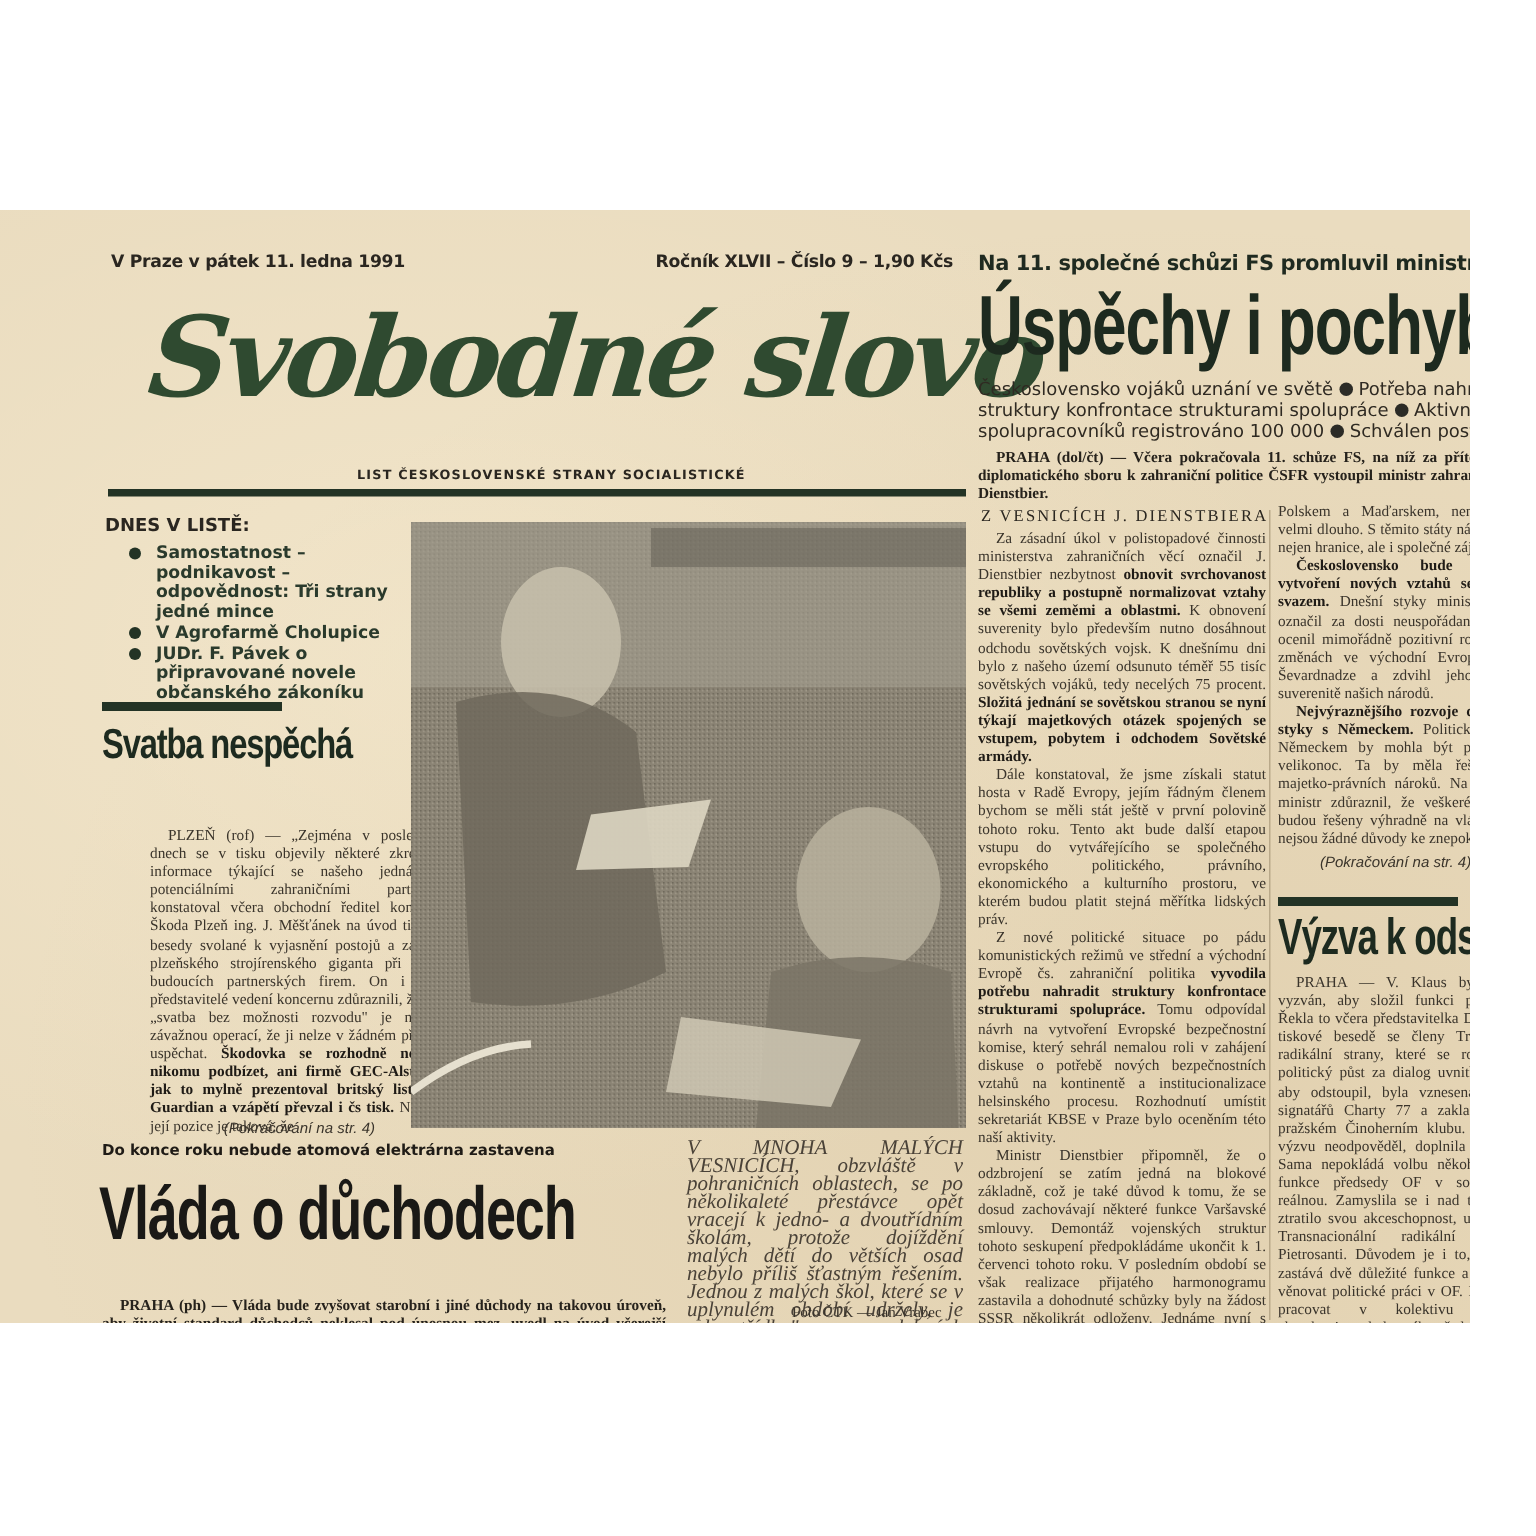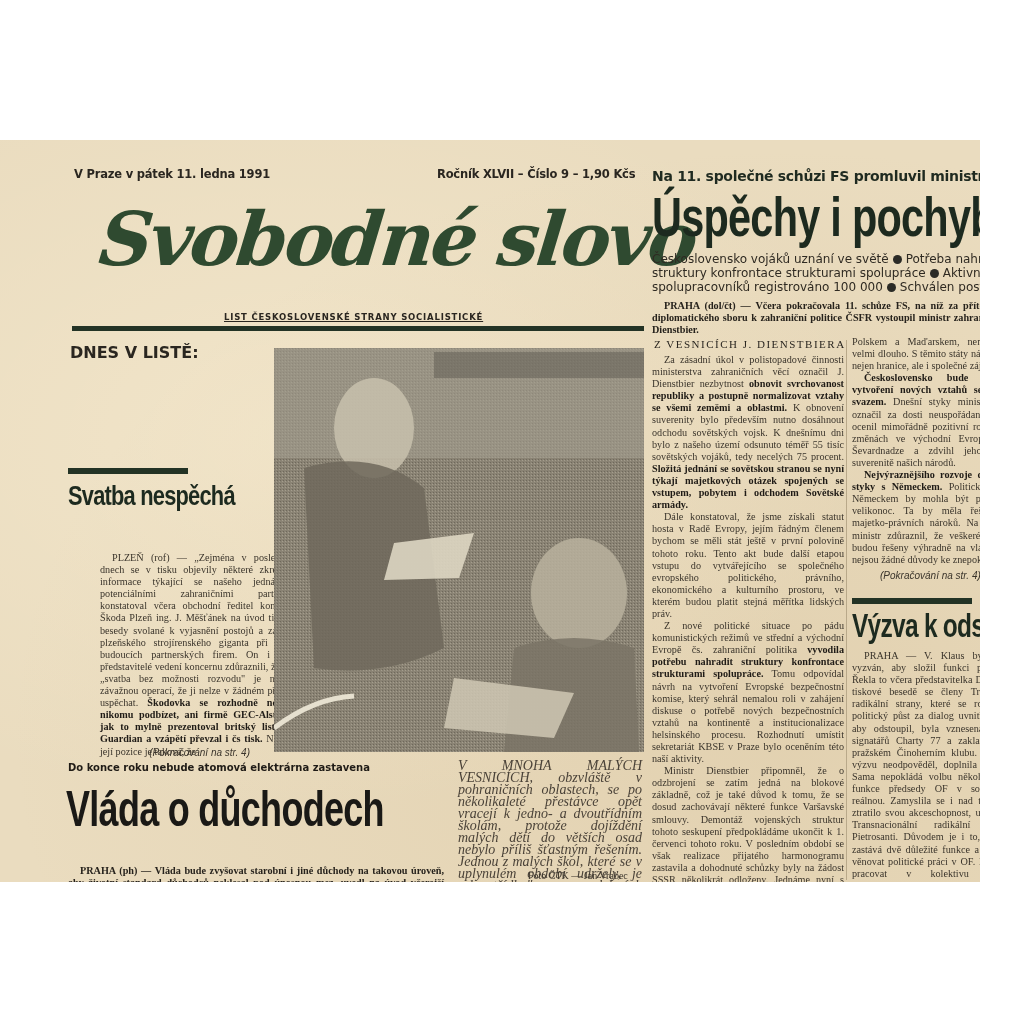--- a/index.html
+++ b/index.html
@@ -27,24 +27,29 @@
   .section-head { font-family:"Liberation Serif", serif; font-size:11px; letter-spacing:1.5px; color:#2a2620; }
 </style>
 </head>
 <body>
 
 <div class="paper">
 
   <div class="abs dateline" style="left:74px; top:27px;">V Praze v pátek 11. ledna 1991</div>
   <div class="abs dateline" style="left:437px; top:27px;">Ročník XLVII – Číslo 9 – 1,90 Kčs</div>
   <div class="abs masthead" style="left:100px; top:62px;">Svobodné slovo</div>
-  <div class="abs tagline" style="left:224px; top:172px;text-decoration:underline;">LIST ČESKOSLOVENSKÉ STRANY SOCIALISTICKÉ</div>
+  <div class="abs tagline" style="left:238px; top:172px;">LIST ČESKOSLOVENSKÉ STRANY SOCIALISTICKÉ</div>
   <div class="abs rule" style="left:72px; top:186px; width:572px; height:5px;"></div>
 
-  <div class="abs sans-b" style="left:70px; top:203px; font-size:16px;">DNES V LISTĚ:</div>
+  <div class="abs sans-b" style="left:70px; top:203px; font-size:12px;">DNES V LISTĚ:</div>
+  <ul class="abs bullet-list" style="left:80px; top:222px; width:186px;">
+    <li><span class="dot"></span><span>Samostatnost – podnikavost – odpovědnost: Tři strany jedné mince</span></li>
+    <li><span class="dot"></span><span>V Agrofarmě Cholupice</span></li>
+    <li><span class="dot"></span><span>JUDr. F. Pávek o připravované novele občanského zákoníku</span></li>
+  </ul>
   <div class="abs rule" style="left:68px; top:328px; width:120px; height:6px;"></div>
 
   <div class="abs condensed-head" style="left:68px; top:340px; font-size:28px; transform:scaleX(0.78);">Svatba nespěchá</div>
   <div class="abs body-text" style="left:68px; top:412px; width:198px;margin-left:32px;">
     <p><span>PLZEŇ (rof) — „Zejména v posledních dnech se v tisku objevily některé zkreslené informace týkající se našeho jednání s potenciálními zahraničními partnery," konstatoval včera obchodní ředitel koncernu Škoda Plzeň ing. J. Měšťánek na úvod tiskové besedy svolané k vyjasnění postojů a záměrů plzeňského strojírenského giganta při volbě budoucích partnerských firem. On i další představitelé vedení koncernu zdůraznili, že tato „svatba bez možnosti rozvodu" je natolik závažnou operací, že ji nelze v žádném případě uspěchat. </span><b>Škodovka se rozhodně nemusí nikomu podbízet, ani firmě GEC-Alsthom, jak to mylně prezentoval britský list The Guardian a vzápětí převzal i čs tisk.</b><span> Naopak její pozice je taková, že</span></p>
   </div>
   <div class="abs cont" style="left:130px; top:607px; width:120px;">(Pokračování na str. 4)</div>
 
   <div class="abs photo" style="left:274px; top:208px; width:370px; height:404px;">
     <svg width="370" height="404" viewBox="0 0 370 404">

